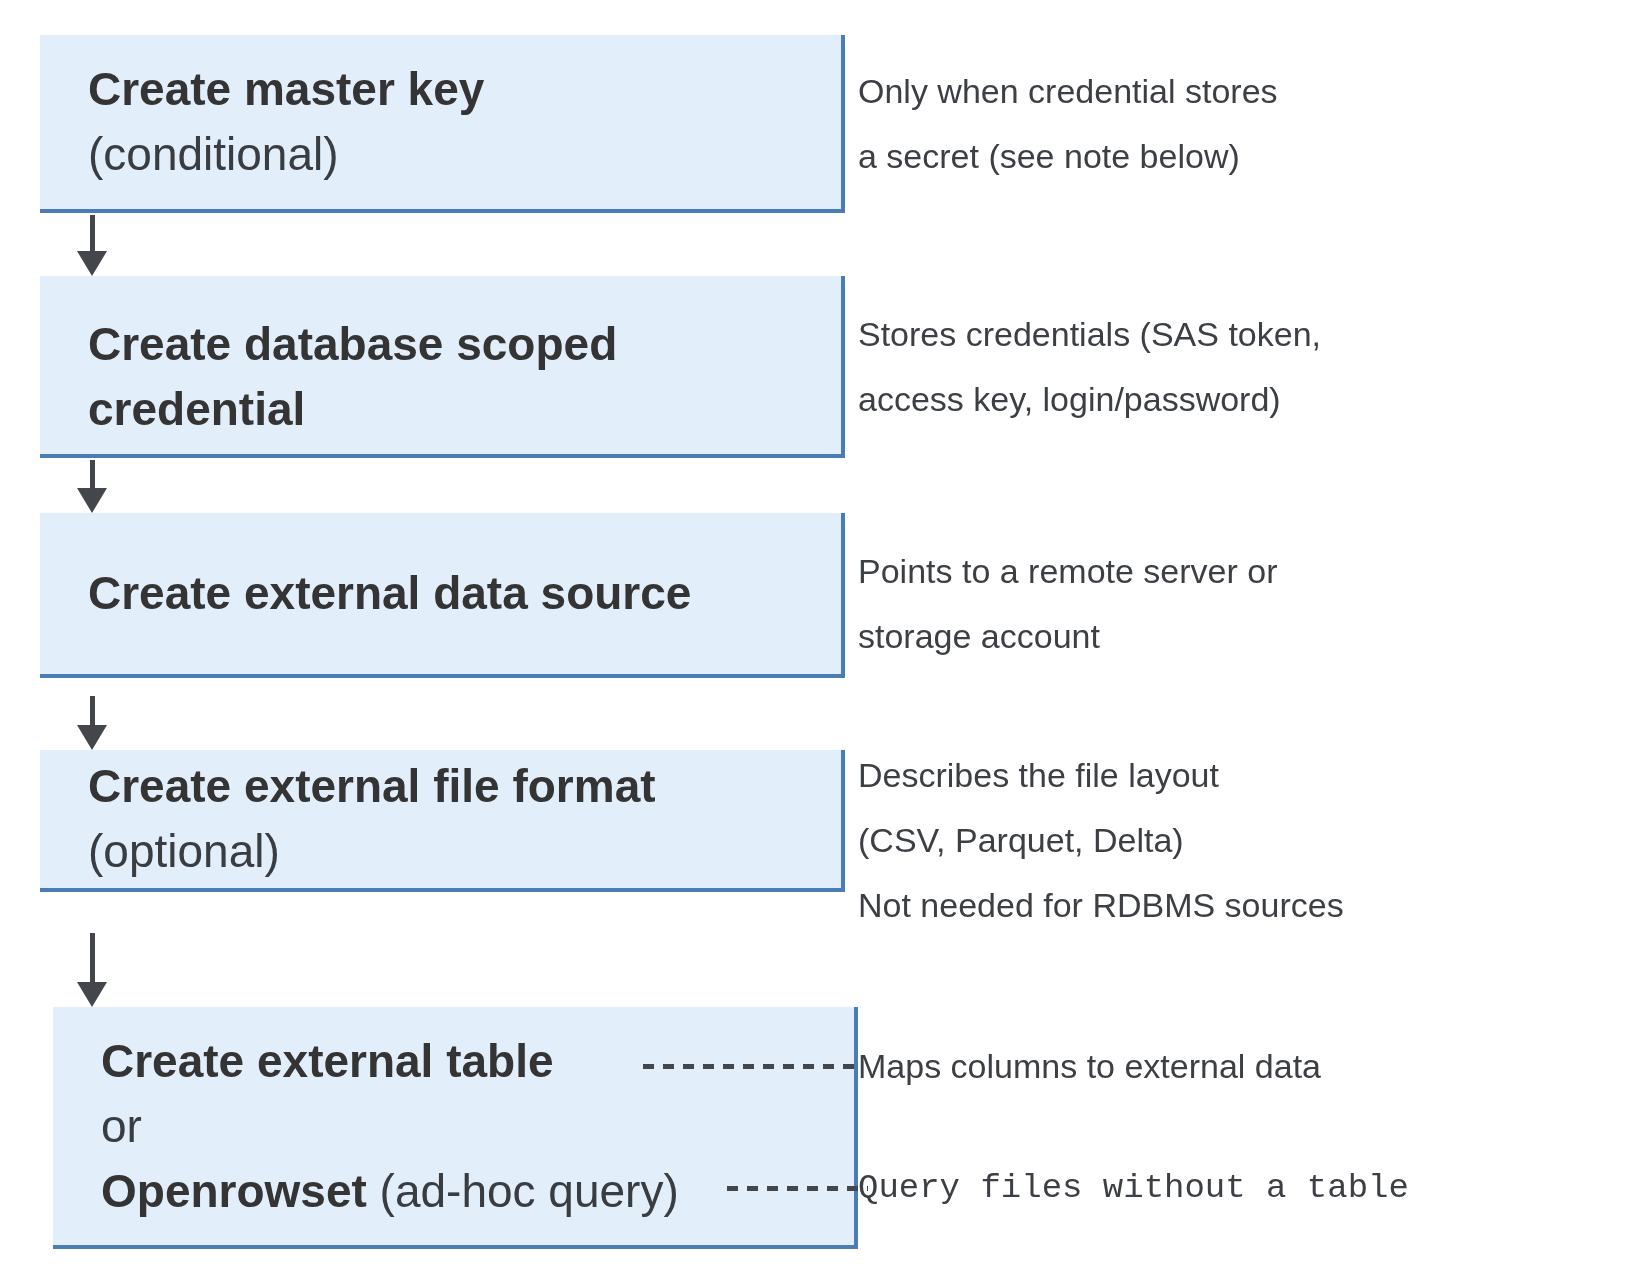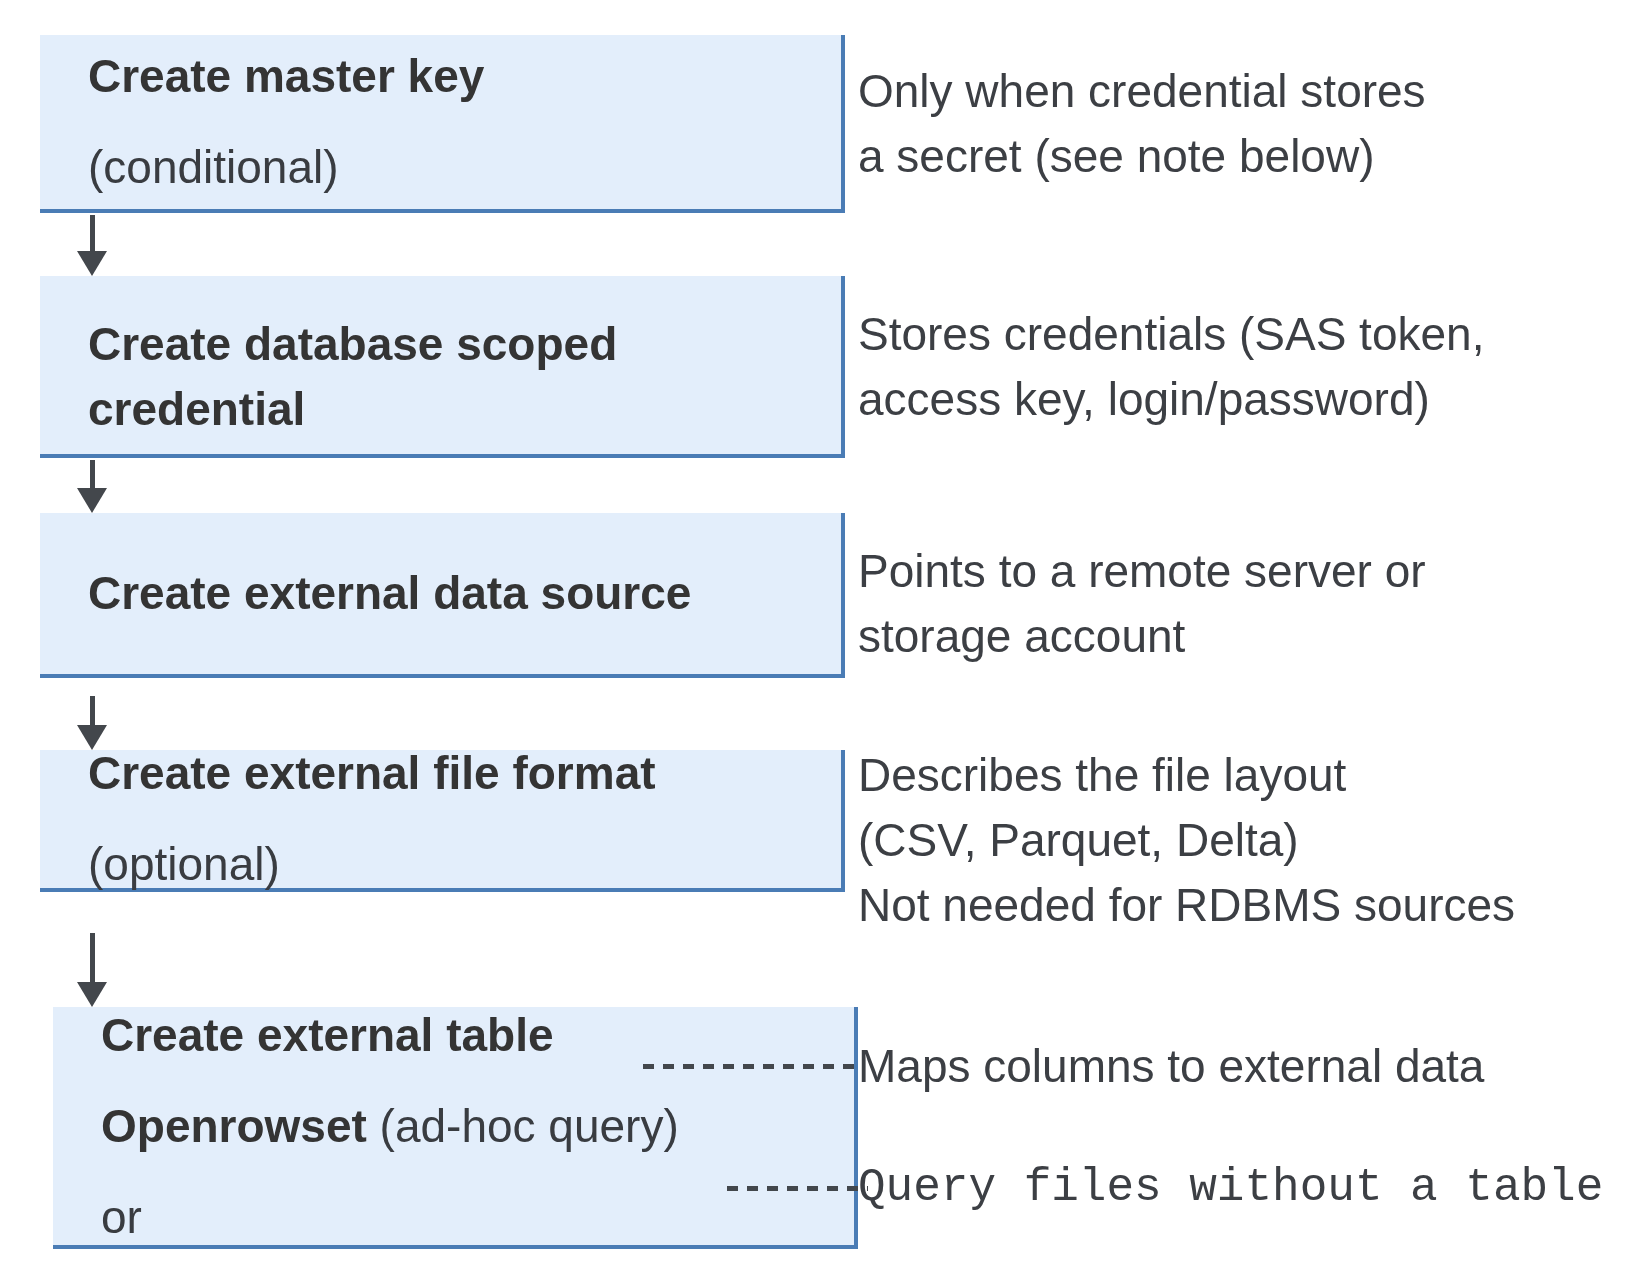--- a/index.html
+++ b/index.html
@@ -24,31 +24,30 @@
     border-right: 4px solid #4a7cb5;
     border-bottom: 4px solid #4a7cb5;
     box-sizing: border-box;
     display: flex;
     flex-direction: column;
     justify-content: center;
     padding-left: 48px;
     font-size: 46px;
     line-height: 65px;
     color: #393c41;
-    gap: 26px;
   }
   .step-box .bold, .bold { font-weight: 700; color: #343434; }
   .pre { white-space: pre-line; margin-top: 24px; }
   .note {
     position: absolute;
     left: 858px;
     display: flex;
     flex-direction: column;
     justify-content: center;
-    font-size: 46px;
+    font-size: 34px;
     line-height: 65px;
     color: #3c3f44;
     white-space: pre-line;
   }
   .arrow {
     position: absolute;
     left: 77px;
     width: 30px;
   }
   .arrow .stem {
@@ -122,22 +121,22 @@
 (CSV, Parquet, Delta)
 Not needed for RDBMS sources</div>
 
   <div class="arrow" style="top:933px; height:74px;">
     <div class="stem" style="height:51px;"></div>
     <div class="head"></div>
   </div>
 
   <div class="step-box" style="top:1007px; height:242px;margin-left:13px;">
     <div><span class="bold">Create external table</span></div>
+    <div>or</div>
     <div><span class="bold">Openrowset</span><span> (ad-hoc query)</span></div>
-    <div>or</div>
   </div>
 
   <div class="dashed-line" style="top:1064px; left:643px; width:219px;"></div>
   <div class="dashed-line" style="top:1186px; left:727px; width:141px;"></div>
 
   <div class="note" style="top:1034px; height:65px;">Maps columns to external data</div>
   <div class="note" style="top:1156px; height:65px;font-family:Liberation Mono, monospace;">Query files without a table</div>
 
 </div>
 

